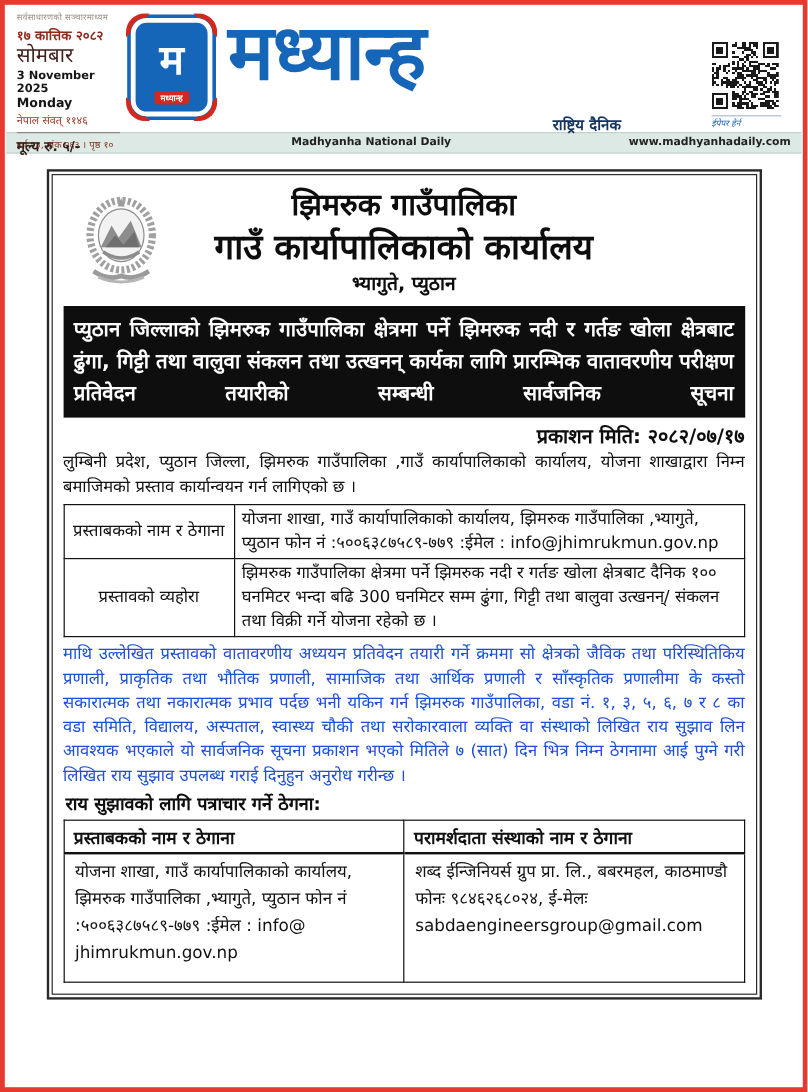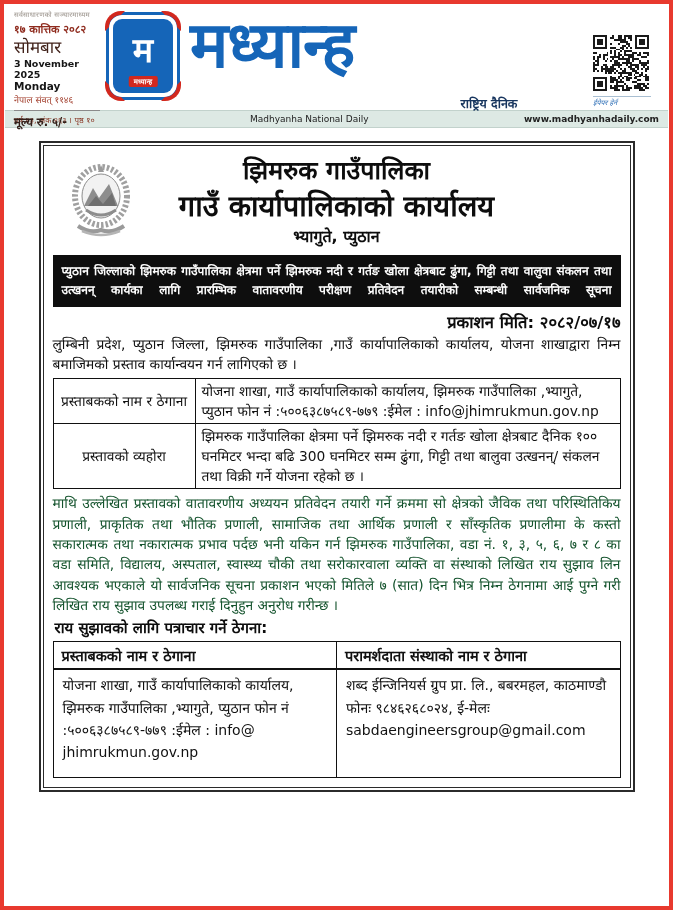--- a/index.html
+++ b/index.html
@@ -39,40 +39,40 @@
   .masthead-sub { position: absolute; left: 426px; top: 91px; width: 118px; text-align: center;
                   font-size: 12.5px; font-weight: bold; color: #17355e; }
   .qr-wrap { position: absolute; right: 18px; top: 31px; width: 58px; text-align: left; }
   .qr-caption { font-size: 7px; color: #2a6cb5; font-style: italic;
                 border-top: 1px solid #a9bfd2; margin-top: 1px; padding-top: 1px; }
   
   .strip { height: 18px; margin: 0 1px; background: #dde9e4;
            border-top: 1px solid #c2d2cc; border-bottom: 1px solid #c2d2cc;
            display: flex; align-items: center; justify-content: space-between; padding: 0 9px; }
   .strip .edition { font-size: 8px; color: #8a3a28; }
-  .strip .center-label { font-size: 9px; font-weight: normal; color: #222; }
+  .strip .center-label { font-size: 9px; font-weight: bold; color: #222; }
   .strip .website { font-size: 9px; font-weight: bold; color: #222; }
   
   .notice-outer { width: 596px; margin: 13px auto 0; border: 2px solid #2b2b2b; padding: 2px; }
   .notice { border: 1px solid #2b2b2b; padding: 6px 9px 9px; position: relative; }
   .emblem { position: absolute; left: 26px; top: 14px; }
   .org { text-align: center; padding-top: 2px; }
   .org-municipality { font-size: 25px; font-weight: bold; color: #0d0d0d; line-height: 1.35; }
   .org-office { font-size: 29px; font-weight: bold; color: #0d0d0d; line-height: 1.3; }
   .org-address { font-size: 16px; font-weight: bold; color: #0d0d0d; line-height: 1.5; }
-  .banner { background: #0e0e0e; color: #fdfdfd; font-weight: bold; font-size: 12px;
+  .banner { background: #0e0e0e; color: #fdfdfd; font-weight: bold; font-size: 17px;
             line-height: 1.55; padding: 7px 9px; margin-top: 6px;
             text-align: justify; text-align-last: justify; }
   .pubdate { text-align: right; font-weight: bold; font-size: 16.5px; color: #0d0d0d; margin-top: 3px; }
   .intro { font-size: 13.8px; line-height: 1.48; text-align: justify; color: #111; margin-top: 1px; }
   table { width: 100%; border-collapse: collapse; margin-top: 4px; }
   td, th { border: 1px solid #111; color: #111; vertical-align: top; }
   .t1 td { font-size: 13.8px; line-height: 1.45; padding: 2px 6px; }
   .t1 .t1-label { width: 142px; text-align: center; vertical-align: middle; padding: 2px 4px; }
-  .body-text { font-size: 13.8px; line-height: 1.47; text-align: justify; color: #14532d; margin-top: 4px; }
+  .body-text { font-size: 13.8px; line-height: 1.47; text-align: justify; color: #1d4ed8; margin-top: 4px; }
   .corr-heading { font-size: 15px; font-weight: bold; color: #0d0d0d; margin-top: 2px; padding-left: 2px; }
   .t2 th { text-align: left; font-size: 14.5px; padding: 3px 8px; border-bottom-width: 2px; }
   .t2 td { font-size: 14px; line-height: 1.6; padding: 4px 9px 10px; height: 108px; width: 50%; }
 </style>
 </head>
 <body>
 
 <div class="page">
 
   <div class="header">

